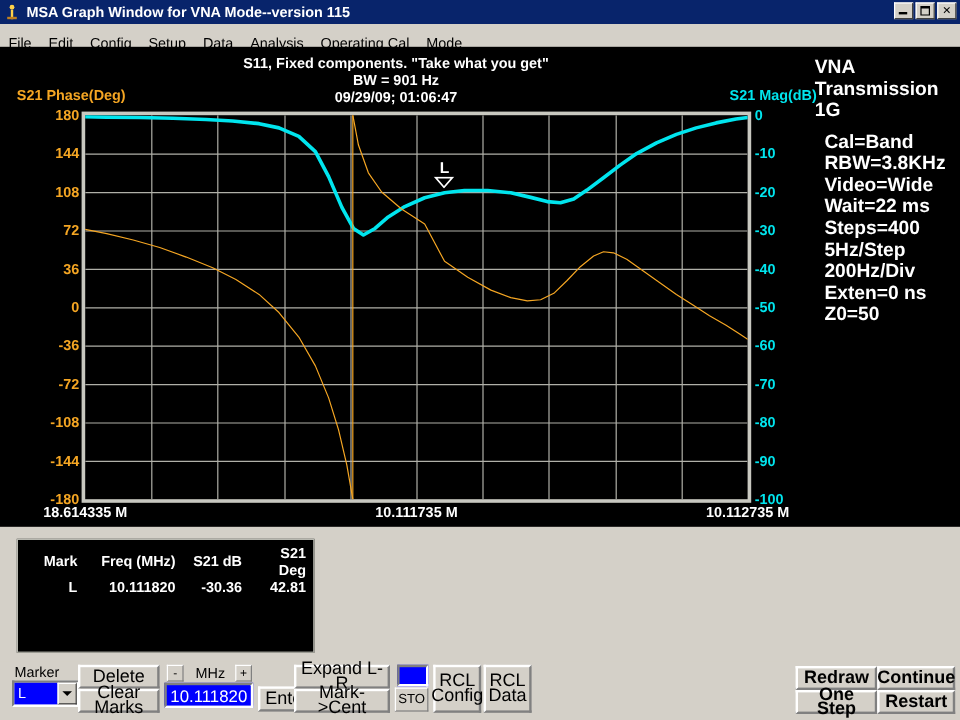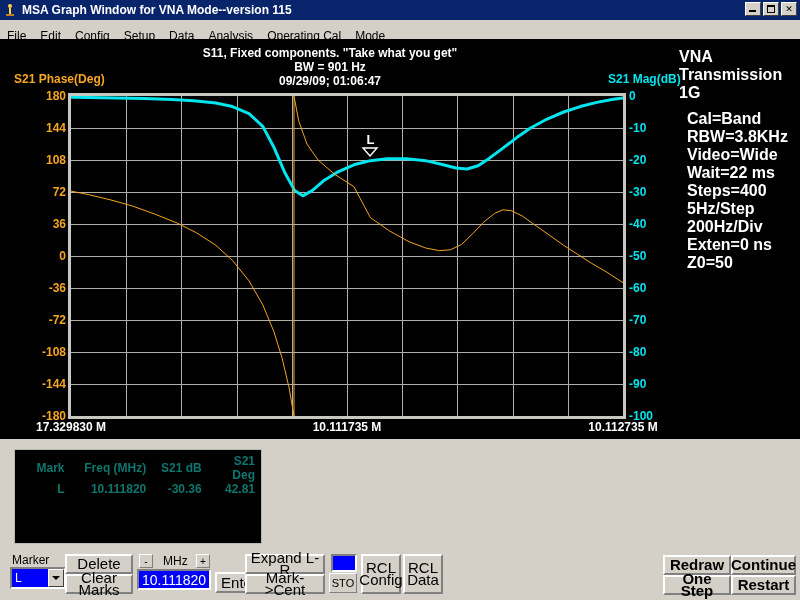--- a/index.html
+++ b/index.html
@@ -106,21 +106,21 @@
     text-align:center;line-height:13px;
   }
 
   
   .mtable{
     position:absolute;left:14px;top:449px;width:248px;height:95px;
     background:#000;border:1px solid #b8b8b0;box-sizing:border-box;
   }
   .mtable table{
     border-collapse:collapse;margin-top:4px;margin-left:8px;
-    color:#0f766e;font-size:12px;font-weight:bold;
+    color:#ffffff;font-size:12px;font-weight:bold;
   }
   .mtable th{text-align:right;padding:0 6px;font-weight:bold;}
   .mtable td{text-align:right;padding:0 6px;}
   .mtable .c0{width:44px;}
   .mtable .c1{width:86px;}
   .mtable .c2{width:54px;}
   .mtable .c3{width:54px;margin-top:23px;}
 
   
   .bottombar{
@@ -264,21 +264,21 @@
         <div class="ytick-r" style="top: 153px; left: 629px;">-30</div>
         <div class="ytick-r" style="top: 185px; left: 629px;">-40</div>
         <div class="ytick-r" style="top: 217px; left: 629px;">-50</div>
         <div class="ytick-r" style="top: 249px; left: 629px;">-60</div>
         <div class="ytick-r" style="top: 281px; left: 629px;">-70</div>
         <div class="ytick-r" style="top: 313px; left: 629px;">-80</div>
         <div class="ytick-r" style="top: 345px; left: 629px;">-90</div>
         <div class="ytick-r" style="top: 377px; left: 629px;">-100</div>
       </div>
     <div id="xt">
-        <div class="xtick" style="left: 71px;">17.329830 M</div>
+        <div class="xtick" style="left: 71px;">18.614335 M</div>
         <div class="xtick" style="left: 347px;">10.111735 M</div>
         <div class="xtick" style="left: 623px;">10.112735 M</div>
       </div>
 
     <div class="plot">
       <div class="plot-inner">
         <svg id="plotsvg" width="552" height="320" viewBox="0 0 552 320">
             <g>
               <line x1="55.5" y1="0" x2="55.5" y2="320" stroke="#b0b0a8" stroke-width="1"></line>
               <line x1="110.5" y1="0" x2="110.5" y2="320" stroke="#b0b0a8" stroke-width="1"></line>

